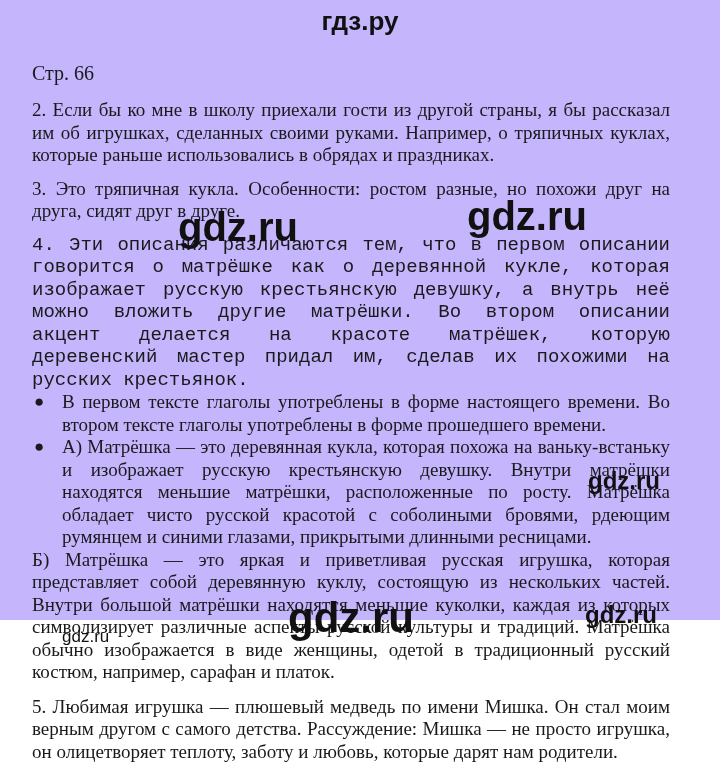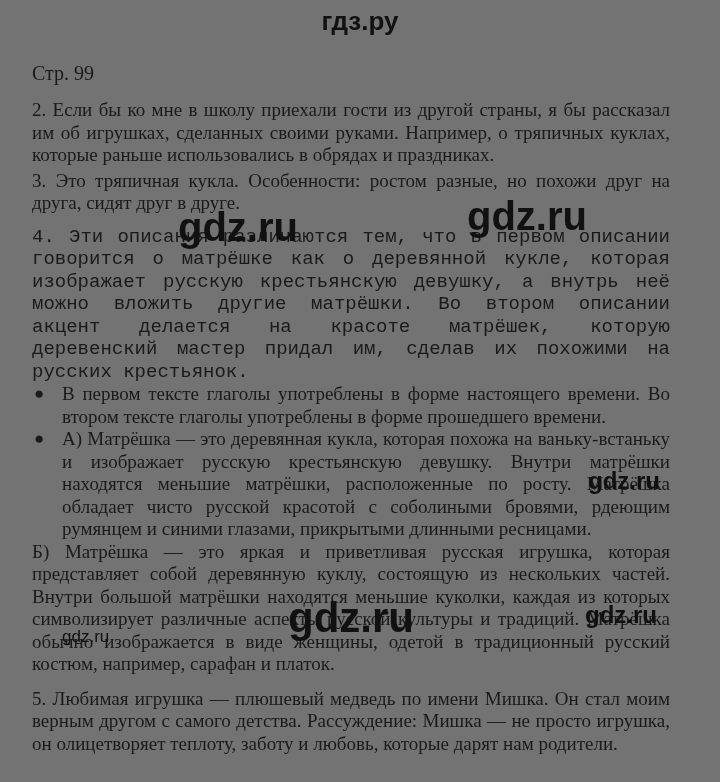--- a/index.html
+++ b/index.html
@@ -7,22 +7,22 @@
     width: 720px;
     height: 782px;
     background: #ffffff;
     font-family: "Liberation Serif", serif;
     color: #1a1a1a;
     overflow: hidden;
   }
   .page {
     position: relative;
     width: 720px;
-    height: 782px;
-    background: #737373;
+    height: 620px;
+    background: #c4b5fd;
   }
   .logo {
     font-family: "Liberation Sans", sans-serif;
     font-weight: bold;
     color: #111111;
     text-align: center;
   }
   .logo-top {
     padding-top: 6px;
     font-size: 26px;
@@ -41,21 +41,21 @@
   }
   .page-label {
     margin-top: 26px;
     font-size: 20px;
     line-height: 23px;
   }
   .para {
     margin: 0;
     text-align: justify;
   }
-  .para-2 { margin-top: 14px; margin-bottom: 3px; }
+  .para-2 { margin-top: 14px; margin-bottom: 11px; }
   .para-3 { margin-bottom: 11px; }
   .para-4 { margin-bottom: 0; font-family: Liberation Mono, monospace; }
   .para-5 { margin-top: 12px; font-family: Liberation Serif, serif; }
   .bullet-list {
     margin: 0;
     padding: 0;
     list-style: none;
   }
   .bullet-item {
     position: relative;
@@ -88,21 +88,21 @@
 </style>
 </head>
 <body>
 
 <div class="page">
 
   <div class="logo logo-top">гдз.ру</div>
 
   <div class="content">
 
-    <div class="page-label">Стр. 99</div>
+    <div class="page-label">Стр. 66</div>
 
     <p class="para para-2">2. Если бы ко мне в школу приехали гости из другой страны, я бы рассказал им об игрушках, сделанных своими руками. Например, о тряпичных куклах, которые раньше использовались в обрядах и праздниках.</p>
 
     <p class="para para-3">3. Это тряпичная кукла. Особенности: ростом разные, но похожи друг на друга, сидят друг в друге.</p>
 
     <p class="para para-4">4. Эти описания различаются тем, что в первом описании говорится о матрёшке как о деревянной кукле, которая изображает русскую крестьянскую девушку, а внутрь неё можно вложить другие матрёшки. Во втором описании акцент делается на красоте матрёшек, которую деревенский мастер придал им, сделав их похожими на русских крестьянок.</p>
 
     <ul class="bullet-list">
       <li class="bullet-item">
         <span class="bullet-marker">●</span>

